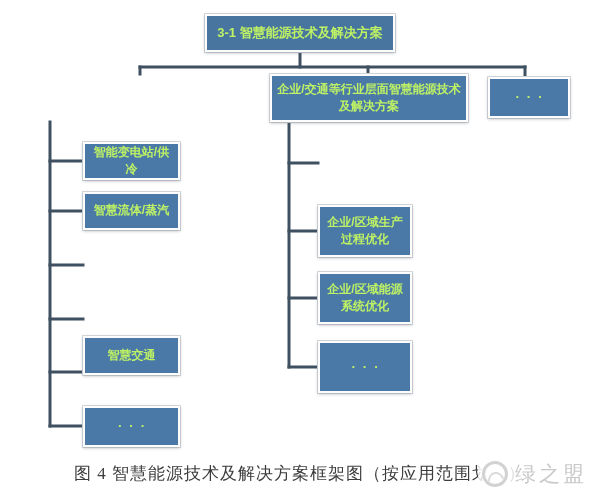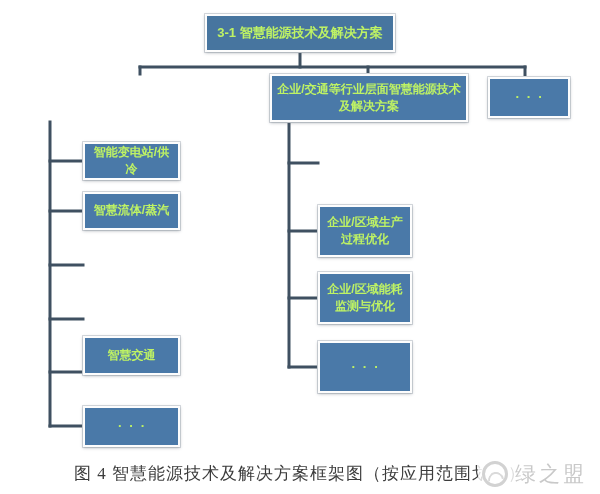--- a/index.html
+++ b/index.html
@@ -78,21 +78,21 @@
 
   <div class="box" style="left:270px;top:74px;width:198px;height:48px;">企业/交通等行业层面智慧能源技术及解决方案</div>
   <div class="box dots" style="left:488px;top:77px;width:82px;height:41px;">···</div>
 
   <div class="box" style="left:83px;top:142px;width:97px;height:38px;">智能变电站/供冷</div>
   <div class="box" style="left:83px;top:192px;width:97px;height:38px;">智慧流体/蒸汽</div>
   <div class="box" style="left:83px;top:336px;width:97px;height:39px;">智慧交通</div>
   <div class="box dots" style="left:83px;top:406px;width:97px;height:41px;">···</div>
 
   <div class="box" style="left:318px;top:205px;width:94px;height:52px;">企业/区域生产过程优化</div>
-  <div class="box" style="left:318px;top:272px;width:94px;height:52px;">企业/区域能耗监测与优化</div>
+  <div class="box" style="left:318px;top:272px;width:94px;height:52px;">企业/区域能源系统优化</div>
   <div class="box dots" style="left:318px;top:341px;width:94px;height:52px;">···</div>
 
   <div class="caption">图 4 智慧能源技术及解决方案框架图（按应用范围划分）</div>
 
   <div class="watermark">
     <span class="wm-logo"></span>
     <span class="wm-text">绿之盟</span>
   </div>
 
 </div>

